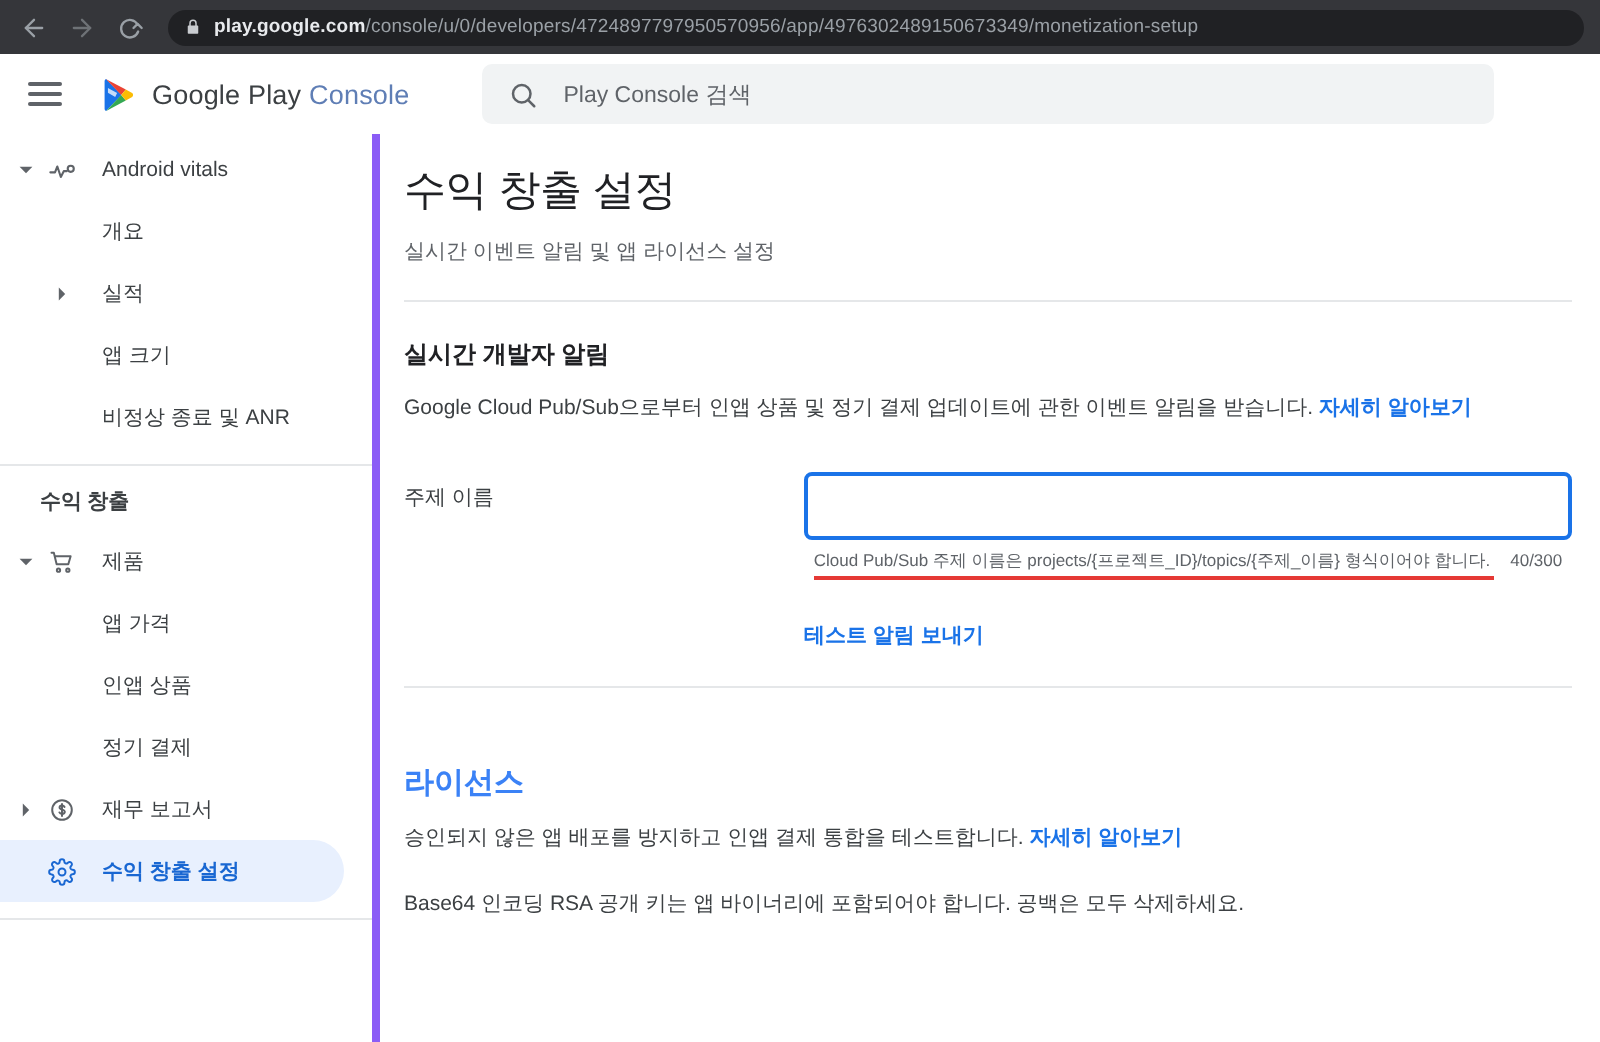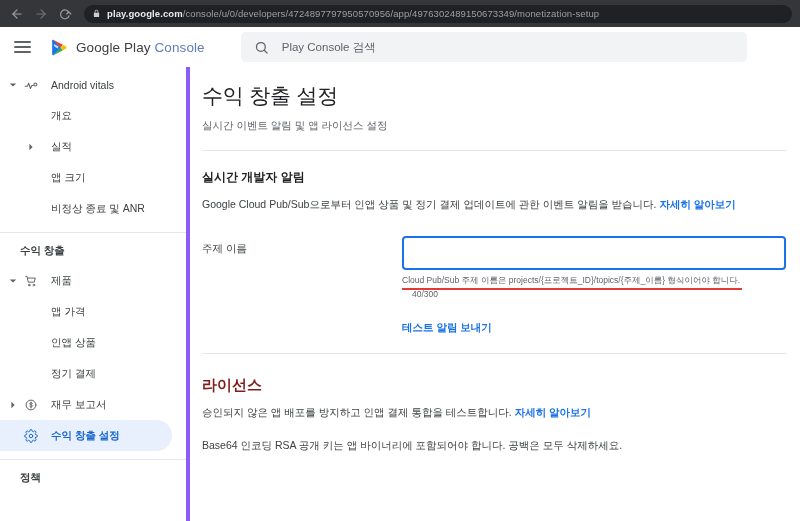--- a/index.html
+++ b/index.html
@@ -203,21 +203,20 @@
     color: #202124;
     padding: 0 10px;
     font-family: "Liberation Sans", sans-serif;
     outline: none;
   }
   .helper-row {
     display: flex;
     justify-content: center;
     align-items: flex-start;
     margin-top: 5px;
-    flex-direction: column;
   }
   .helper-text {
     font-size: 8.5px;
     color: #5f6368;
     position: relative;
     display: inline-block;
     padding-bottom: 2px;
   }
   .helper-text::after {
     content: "";
@@ -245,22 +244,22 @@
   .info-icon { color: #1a73e8; flex: 0 0 auto; margin-top: 0px; }
   .info-icon svg { display:block; }
   .info-text {
     font-size: 10.5px;
     color: #3c4043;
     line-height: 16px;
   }
 
   .license-title {
     font-size: 15px;
-    color: #7f1d1d;
-    margin-top: 22px;
+    color: #3b82f6;
+    margin-top: 38px;
   }
   .license-desc { font-size: 10.5px; color: #3c4043; margin-top: 11px; }
   .license-note { font-size: 10.5px; color: #3c4043; margin-top: 19px; }
 </style>
 </head>
 <body>
 
 <div class="browser-bar">
   <div class="nav-btn">
     <svg width="14" height="14" viewBox="0 0 24 24" fill="none" stroke="currentColor" stroke-width="2" stroke-linecap="round" stroke-linejoin="round">
@@ -426,21 +425,20 @@
         <svg width="14" height="14" viewBox="0 0 24 24" fill="none" stroke="currentColor" stroke-width="1.7" stroke-linecap="round" stroke-linejoin="round">
             <circle cx="12" cy="12" r="3"></circle>
             <path d="M19.4 15a1.6 1.6 0 0 0 .3 1.8l.1.1a2 2 0 1 1-2.8 2.8l-.1-.1a1.6 1.6 0 0 0-1.8-.3 1.6 1.6 0 0 0-1 1.5V21a2 2 0 1 1-4 0v-.1A1.6 1.6 0 0 0 9 19.4a1.6 1.6 0 0 0-1.8.3l-.1.1a2 2 0 1 1-2.8-2.8l.1-.1a1.6 1.6 0 0 0 .3-1.8 1.6 1.6 0 0 0-1.5-1H3a2 2 0 1 1 0-4h.1A1.6 1.6 0 0 0 4.6 9a1.6 1.6 0 0 0-.3-1.8l-.1-.1a2 2 0 1 1 2.8-2.8l.1.1a1.6 1.6 0 0 0 1.8.3H9a1.6 1.6 0 0 0 1-1.5V3a2 2 0 1 1 4 0v.1a1.6 1.6 0 0 0 1 1.5 1.6 1.6 0 0 0 1.8-.3l.1-.1a2 2 0 1 1 2.8 2.8l-.1.1a1.6 1.6 0 0 0-.3 1.8V9a1.6 1.6 0 0 0 1.5 1H21a2 2 0 1 1 0 4h-.1a1.6 1.6 0 0 0-1.5 1z"></path>
           </svg>
       </span>
       <span class="nav-label">수익 창출 설정</span>
     </div>
 
     <div class="nav-sep"></div>
 
-    <div class="nav-section">정책</div>
 
   </nav>
 
   <main class="main">
     <div class="main-inner">
 
       <h1 class="page-title">수익 창출 설정</h1>
       <div class="page-sub">실시간 이벤트 알림 및 앱 라이선스 설정</div>
 
       <div class="hr"></div>

